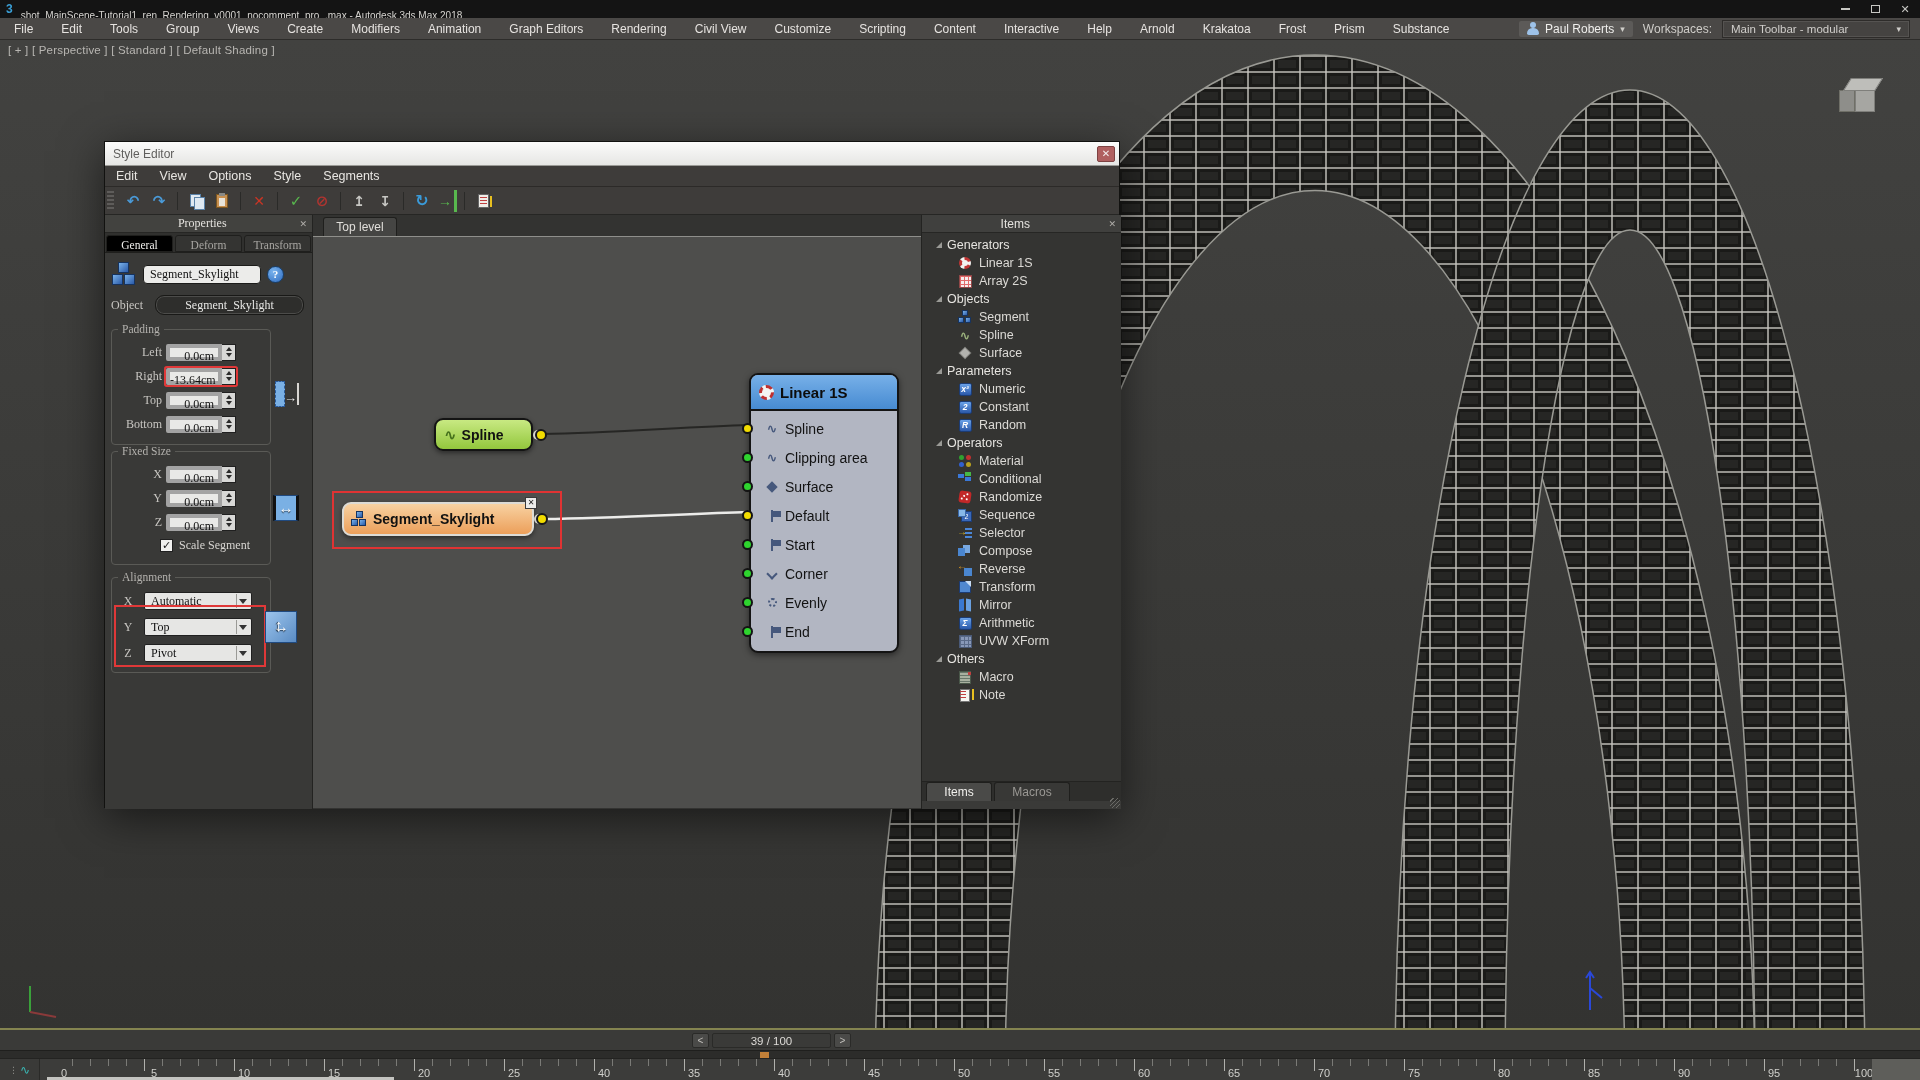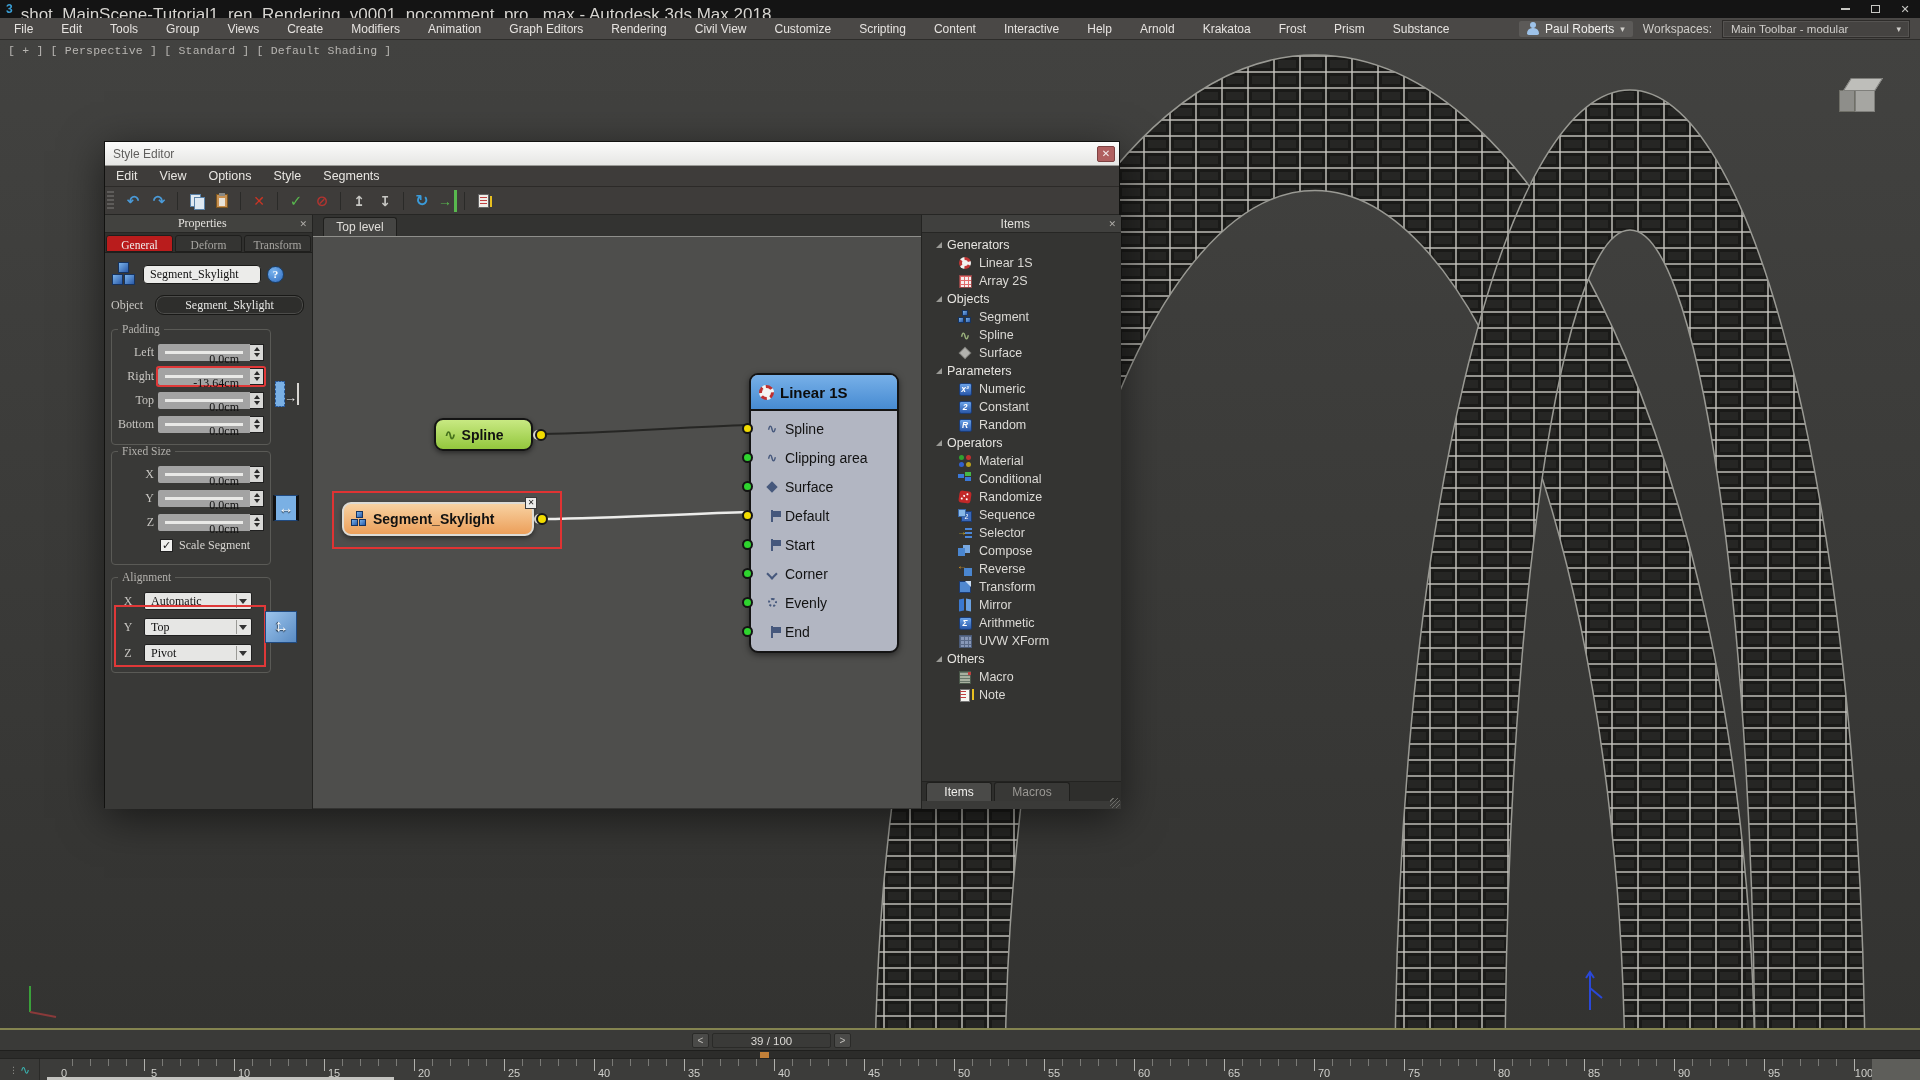--- a/index.html
+++ b/index.html
@@ -3,21 +3,21 @@
 <meta charset="utf-8">
 <style>
   * { margin:0; padding:0; box-sizing:border-box; }
   html,body { width:1920px; height:1080px; background:#222; }
   body { font-family:"Liberation Sans","DejaVu Sans",sans-serif; }
   #app { position:relative; width:1920px; height:1080px; overflow:hidden; background:#3a3a38; }
 
   
   .titlebar { position:absolute; left:0; top:0; width:1920px; height:18px; background:#141414; display:flex; align-items:center; }
   .app-logo { color:#3aa0d8; font-weight:bold; font-size:12px; margin:0 8px 0 6px; }
-  .win-title { color:#d6d4d0; font-size:17px;margin-top:12px; }
+  .win-title { color:#d6d4d0; font-size:10px;margin-top:12px; }
   .win-controls { margin-left:auto; display:flex; align-items:center; height:100%; }
   .wc { width:30px; height:100%; display:flex; align-items:center; justify-content:center; color:#c8c8c4; font-size:11px; }
   .wc .maxbox { width:9px; height:8px; border:1px solid #c8c8c4; display:block; }
   .wc .minbar { width:9px; height:2px; background:#c8c8c4; display:block; }
 
   
   .menubar { position:absolute; left:0; top:18px; width:1920px; height:22px; background:#4a4846; display:flex; align-items:center; border-bottom:1px solid #2d2c2a; }
   .menu-item { color:#e6e3e0; font-size:12px; padding:0 14px; line-height:22px; }
   .mb-right { margin-left:auto; display:flex; align-items:center; gap:10px; padding-right:10px; }
   .user-chip { display:flex; align-items:center; gap:6px; background:#5c5a58; padding:1px 8px; border-radius:2px; }
@@ -25,21 +25,21 @@
   .user-ico::before { content:""; position:absolute; left:3px; top:0; width:6px; height:6px; border-radius:50%; background:#9ec2e8; }
   .user-ico::after { content:""; position:absolute; left:0; top:6px; width:12px; height:7px; border-radius:6px 6px 2px 2px; background:#9ec2e8; }
   .user-name { color:#efeeec; font-size:12px; }
   .arr { color:#cfcdc9; font-size:9px; }
   .ws-label { color:#cfcdc9; font-size:12px; }
   .ws-select { display:flex; align-items:center; gap:10px; background:#454341; border:1px solid #2e2c2a; box-shadow:inset 0 0 0 1px #555351; color:#d0cecb; font-size:11.5px; height:18px; padding:0 8px; min-width:188px; }
   .ws-select .arr { margin-left:auto; }
 
   
   .viewport { position:absolute; left:0; top:40px; width:1920px; height:988px; background:linear-gradient(180deg,#424240 0%,#3a3a38 55%,#333331 100%); overflow:hidden; }
-  .vp-label { position:absolute; left:8px; top:4px; color:#b8b6b2; font-size:11.5px; letter-spacing:.2px;font-family:Liberation Mono, monospace; }
+  .vp-label { position:absolute; left:8px; top:4px; color:#b8b6b2; font-size:11.5px; letter-spacing:.2px; }
   .arches { position:absolute; left:0; top:0; }
   .viewcube { position:absolute; left:1835px; top:30px; width:60px; height:62px; opacity:.85; }
   .vc-top { position:absolute; left:12px; top:8px; width:32px; height:13px; background:#d4d4d0; transform:skewX(-32deg); border:1px solid #8a8a86; }
   .vc-l { position:absolute; left:4px; top:20px; width:16px; height:22px; background:#9c9c98; border:1px solid #78786f; }
   .vc-r { position:absolute; left:20px; top:20px; width:20px; height:22px; background:#b8b8b4; border:1px solid #8a8a86; }
   .axis-gizmo { position:absolute; left:20px; top:940px; }
   .axis-blue { position:absolute; left:1582px; top:930px; }
 
   
   .se { position:absolute; left:104px; top:141px; width:1016px; height:667px; background:#3a3a38; border:1px solid #121210; box-shadow:0 10px 40px rgba(0,0,0,.55); }
@@ -69,40 +69,40 @@
   .ico-notes::before { content:""; position:absolute; left:1px; top:2px; width:7px; height:8px; background:repeating-linear-gradient(180deg,#c04040 0 1px,transparent 1px 3px); }
   .ico-notes::after { content:""; position:absolute; right:-4px; top:1px; width:2px; height:11px; background:#e8c020; }
 
   
   .props { position:absolute; left:0; top:73px; width:208px; height:594px; background:#393937; border-right:1px solid #232321;font-family:Liberation Serif, serif; }
   .props-header { height:18px; background:#42423f; display:flex; align-items:center; border-bottom:1px solid #262624; }
   .props-title { flex:1; text-align:center; color:#e4e2de; font-size:12px; }
   .panel-x { color:#b0aeaa; font-size:9px; margin-right:5px; }
   .ptabs { display:flex; height:20px; background:#30302e; border-bottom:1px solid #1f1f1d; padding-top:2px; }
   .ptab { flex:1; text-align:center; font-size:11.5px; line-height:18px; color:#a8a6a2; background:#343432; border:1px solid #1f1f1d; border-radius:3px 3px 0 0; margin:0 1px; }
-  .ptab.active { background:#b91c1c; color:#f0efec; }
+  .ptab.active { background:#000000; color:#f0efec; }
   .name-row { display:flex; align-items:center; gap:6px; padding:8px 6px 4px 6px; }
   .cubes { position:relative; width:26px; height:26px; }
   .cubes i { position:absolute; width:11px; height:11px; background:linear-gradient(135deg,#7ab2ea,#2a5aa8); border:1px solid #16335f; }
   .cubes i:nth-child(1){ left:7px; top:1px; } .cubes i:nth-child(2){ left:1px; top:13px; } .cubes i:nth-child(3){ left:13px; top:13px; }
   .name-input { width:118px; height:19px; background:#ececea; border:1px solid #1c1c1a; border-radius:4px; font-size:12px; color:#111; padding:0 6px; font-family:inherit; }
   .help-btn { width:17px; height:17px; border-radius:50%; background:radial-gradient(circle at 35% 30%,#7ab4ee,#2f6cc0); border:1px solid #17406e; color:#fff; font-size:11px; font-weight:bold; display:flex; align-items:center; justify-content:center; }
   .object-row { display:flex; align-items:center; gap:6px; padding:4px 8px 8px 6px; }
   .obj-label { color:#c8c6c2; font-size:12px; width:38px; }
   .obj-btn { flex:1; height:20px; background:#2e2e2c; border:1px solid #191917; box-shadow:inset 0 0 0 1px #4c4c4a; border-radius:9px; color:#e8e8e6; font-size:12px; display:flex; align-items:center; justify-content:center; }
   .fieldset { position:absolute; left:6px; width:160px; border:1px solid #5a5a56; border-radius:4px; padding:12px 6px 6px 6px; }
   .fs-pad { top:114px; height:116px; }
   .fs-fix { top:236px; height:114px; }
   .fs-align { top:362px; height:96px; }
   .legend { position:absolute; top:-7px; left:6px; background:#393937; padding:0 4px; color:#b4b2ae; font-size:11.5px; }
   .prow { display:flex; align-items:center; height:20px; margin-bottom:4px; }
   .plabel { width:44px; text-align:right; margin-right:4px; color:#c8c6c2; font-size:12px; }
   .fieldwrap { display:inline-flex; }
   .fieldwrap.hl { box-shadow:0 0 0 2px #e03838; border-radius:1px; }
-  .field { width:92px; height:17px; background:#e9e9e7; border:7px solid #a3a3a3; border-radius:2px 0 0 2px; font-size:12px; color:#101010; text-align:right; padding:1px 4px 0 0; }
+  .field { width:56px; height:17px; background:#e9e9e7; border:4px solid #a3a3a3; border-radius:2px 0 0 2px; font-size:12px; color:#101010; text-align:right; padding:1px 4px 0 0; }
   .spin { width:14px; height:17px; background:#d8d8d6; border:1px solid #202020; border-left:none; display:flex; flex-direction:column; align-items:center; justify-content:center; gap:2px; }
   .spin .up { width:0; height:0; border-left:3px solid transparent; border-right:3px solid transparent; border-bottom:4px solid #2a2a2a; }
   .spin .dn { width:0; height:0; border-left:3px solid transparent; border-right:3px solid transparent; border-top:4px solid #2a2a2a; }
   .chk-row { display:flex; align-items:center; gap:6px; margin-left:42px; height:18px; }
   .chkbox { width:13px; height:13px; background:#f0f0ee; border:1px solid #202020; font-size:11px; line-height:11px; text-align:center; color:#181818; }
   .chk-label { color:#d8d6d2; font-size:12px; }
   .arow { display:flex; align-items:center; height:22px; margin-bottom:4px; }
   .alabel { width:20px; text-align:center; color:#c8c6c2; font-size:12px; margin-right:6px; }
   .dropdown { position:relative; width:108px; height:18px; background:#e6e6e4; border:1px solid #202020; border-radius:2px; font-size:12px; color:#101010; padding:1px 0 0 6px; }
   .dropdown::after { content:""; position:absolute; right:4px; top:6px; border-left:4px solid transparent; border-right:4px solid transparent; border-top:5px solid #333; }

